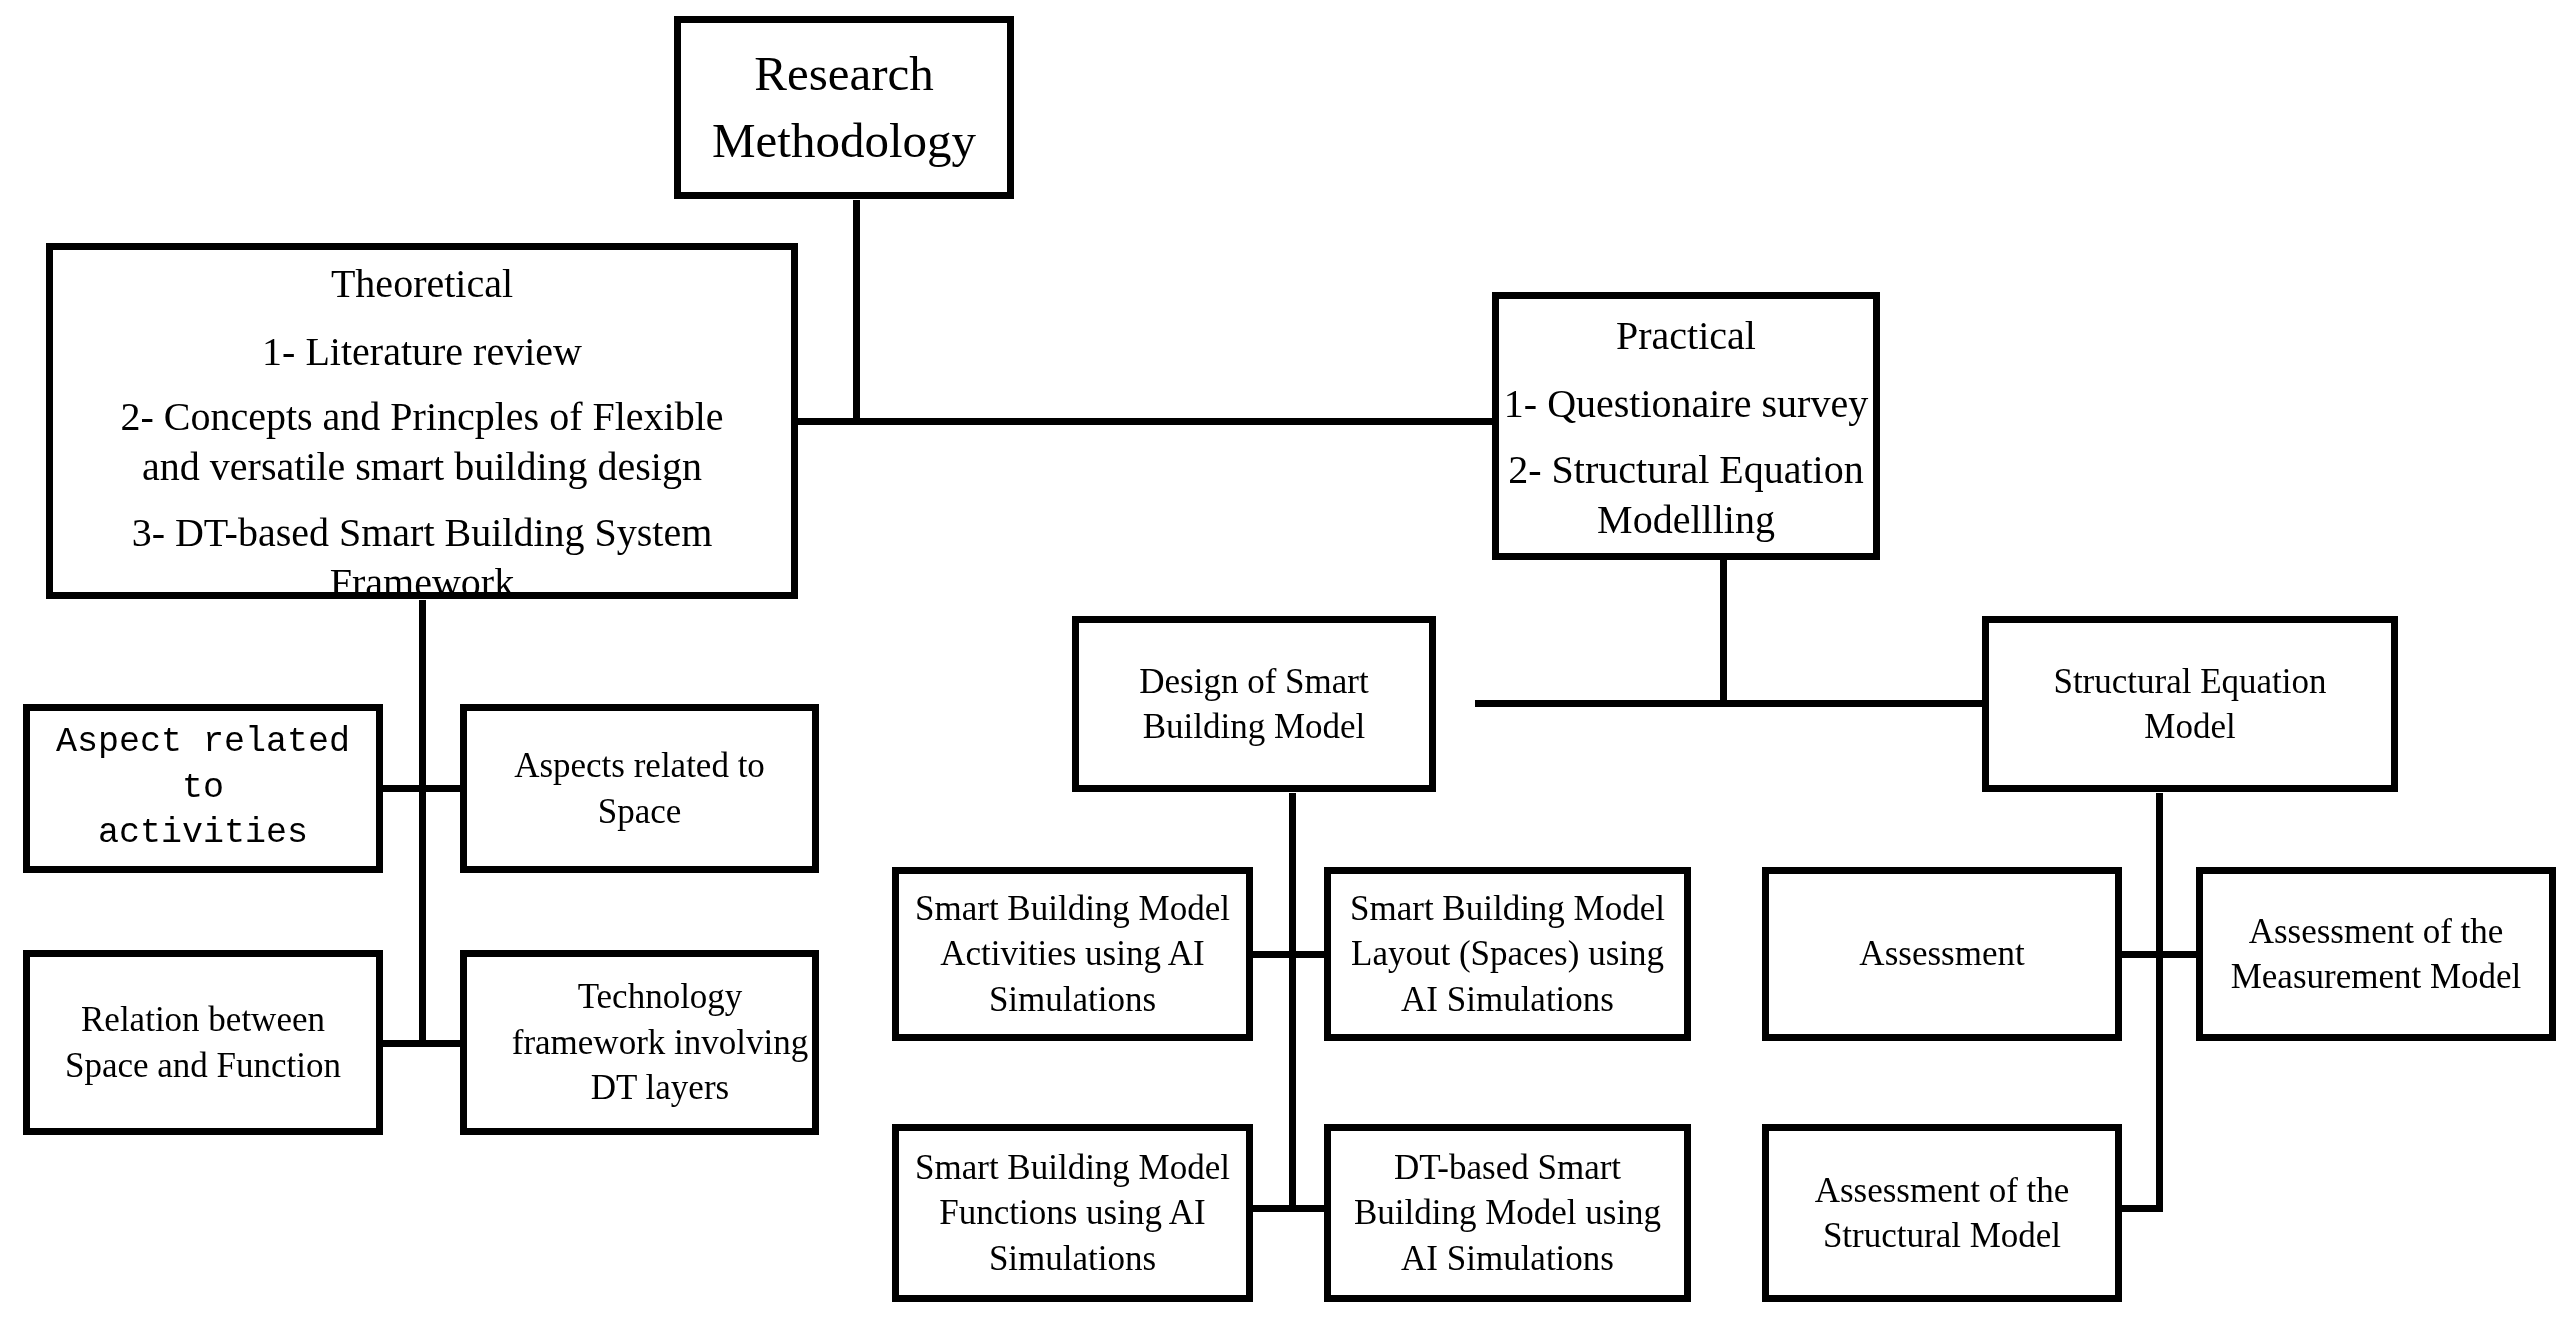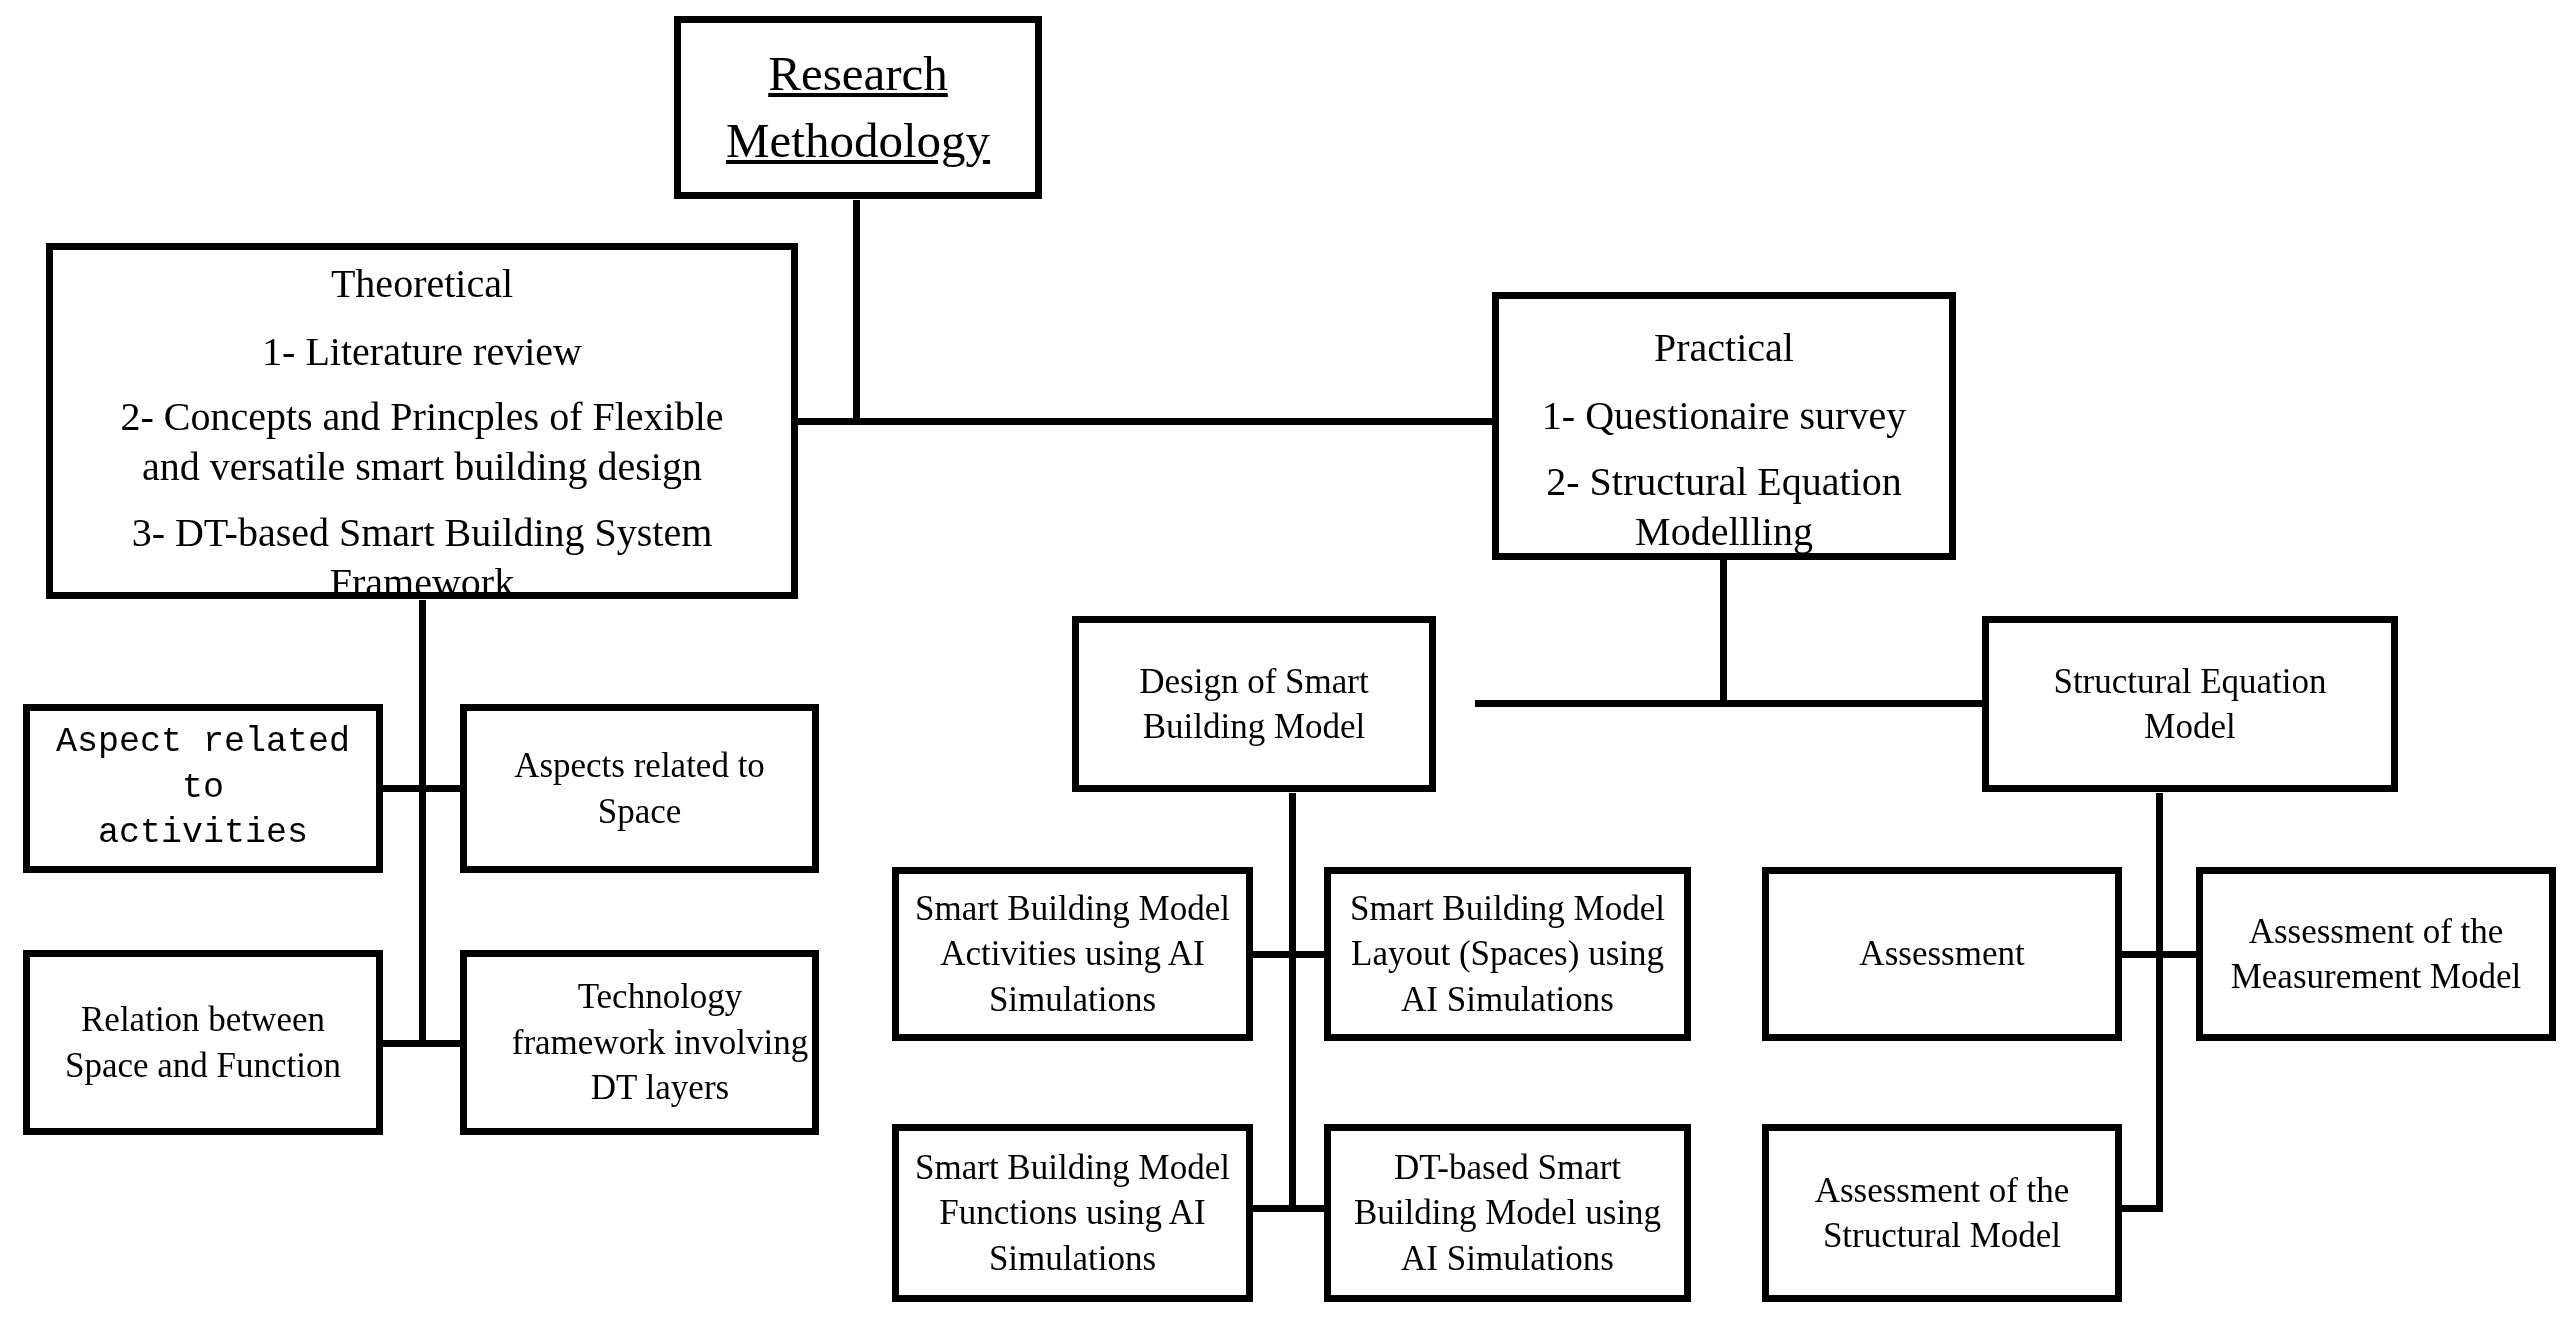--- a/index.html
+++ b/index.html
@@ -21,27 +21,27 @@
     justify-content: center;
     text-align: center;
     white-space: pre-line;
     font-size: 35px;
     line-height: 1.3;
   }
   .node .label { white-space: pre-line; }
   .conn { position: absolute; background: #000000; }
 
   
-  #research   { left: 674px;  top: 16px;   width: 368px; height: 183px; font-size: 49px; line-height: 1.35; text-decoration: underline; }
+  #research   { left: 674px;  top: 16px;   width: 340px; height: 183px; font-size: 49px; line-height: 1.35; }
   #theoretical{ left: 46px;   top: 243px;  width: 752px; height: 356px;
                 flex-direction: column; justify-content: flex-start;
                 font-size: 40px; line-height: 1.25; padding-top: 8.5px; }
-  #practical  { left: 1492px; top: 292px;  width: 464px; height: 268px;
+  #practical  { left: 1492px; top: 292px;  width: 388px; height: 268px;
                 flex-direction: column; justify-content: flex-start;
-                font-size: 40px; line-height: 1.25; padding-top: 24px; }
+                font-size: 40px; line-height: 1.25; padding-top: 12px; }
   .list-heading { margin-bottom: 18.3px; }
   .list-item    { margin-bottom: 15.5px; }
 
   
   #design { left: 1072px; top: 616px; width: 364px; height: 176px; }
   #sem    { left: 1982px; top: 616px; width: 416px; height: 176px; }
 
   
   #aspect-activities { left: 23px;  top: 704px;  width: 360px; height: 169px; font-family: Liberation Mono, monospace; }
   #aspects-space     { left: 460px; top: 704px;  width: 359px; height: 169px; }

